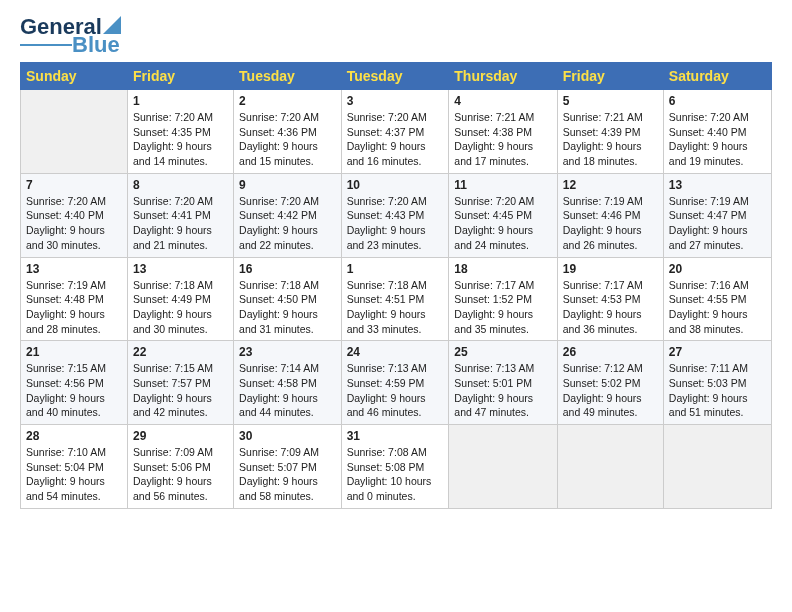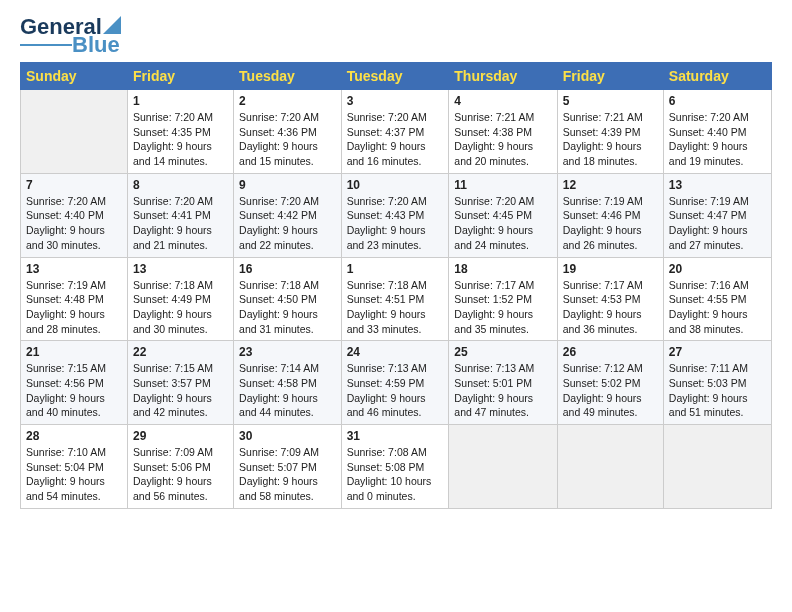--- a/index.html
+++ b/index.html
@@ -141,21 +141,21 @@
               <div>Daylight: 9 hours</div>
               <div>and 16 minutes.</div>
             </div>
           </td>
           <td>
             <span class="day-number">4</span>
             <div class="cell-content">
               <div>Sunrise: 7:21 AM</div>
               <div>Sunset: 4:38 PM</div>
               <div>Daylight: 9 hours</div>
-              <div>and 20 minutes.</div>
+              <div>and 17 minutes.</div>
             </div>
           </td>
           <td>
             <span class="day-number">5</span>
             <div class="cell-content">
               <div>Sunrise: 7:21 AM</div>
               <div>Sunset: 4:39 PM</div>
               <div>Daylight: 9 hours</div>
               <div>and 18 minutes.</div>
             </div>
@@ -307,21 +307,21 @@
               <div>Sunrise: 7:15 AM</div>
               <div>Sunset: 4:56 PM</div>
               <div>Daylight: 9 hours</div>
               <div>and 40 minutes.</div>
             </div>
           </td>
           <td>
             <span class="day-number">22</span>
             <div class="cell-content">
               <div>Sunrise: 7:15 AM</div>
-              <div>Sunset: 3:57 PM</div>
+              <div>Sunset: 7:57 PM</div>
               <div>Daylight: 9 hours</div>
               <div>and 42 minutes.</div>
             </div>
           </td>
           <td>
             <span class="day-number">23</span>
             <div class="cell-content">
               <div>Sunrise: 7:14 AM</div>
               <div>Sunset: 4:58 PM</div>
               <div>Daylight: 9 hours</div>

